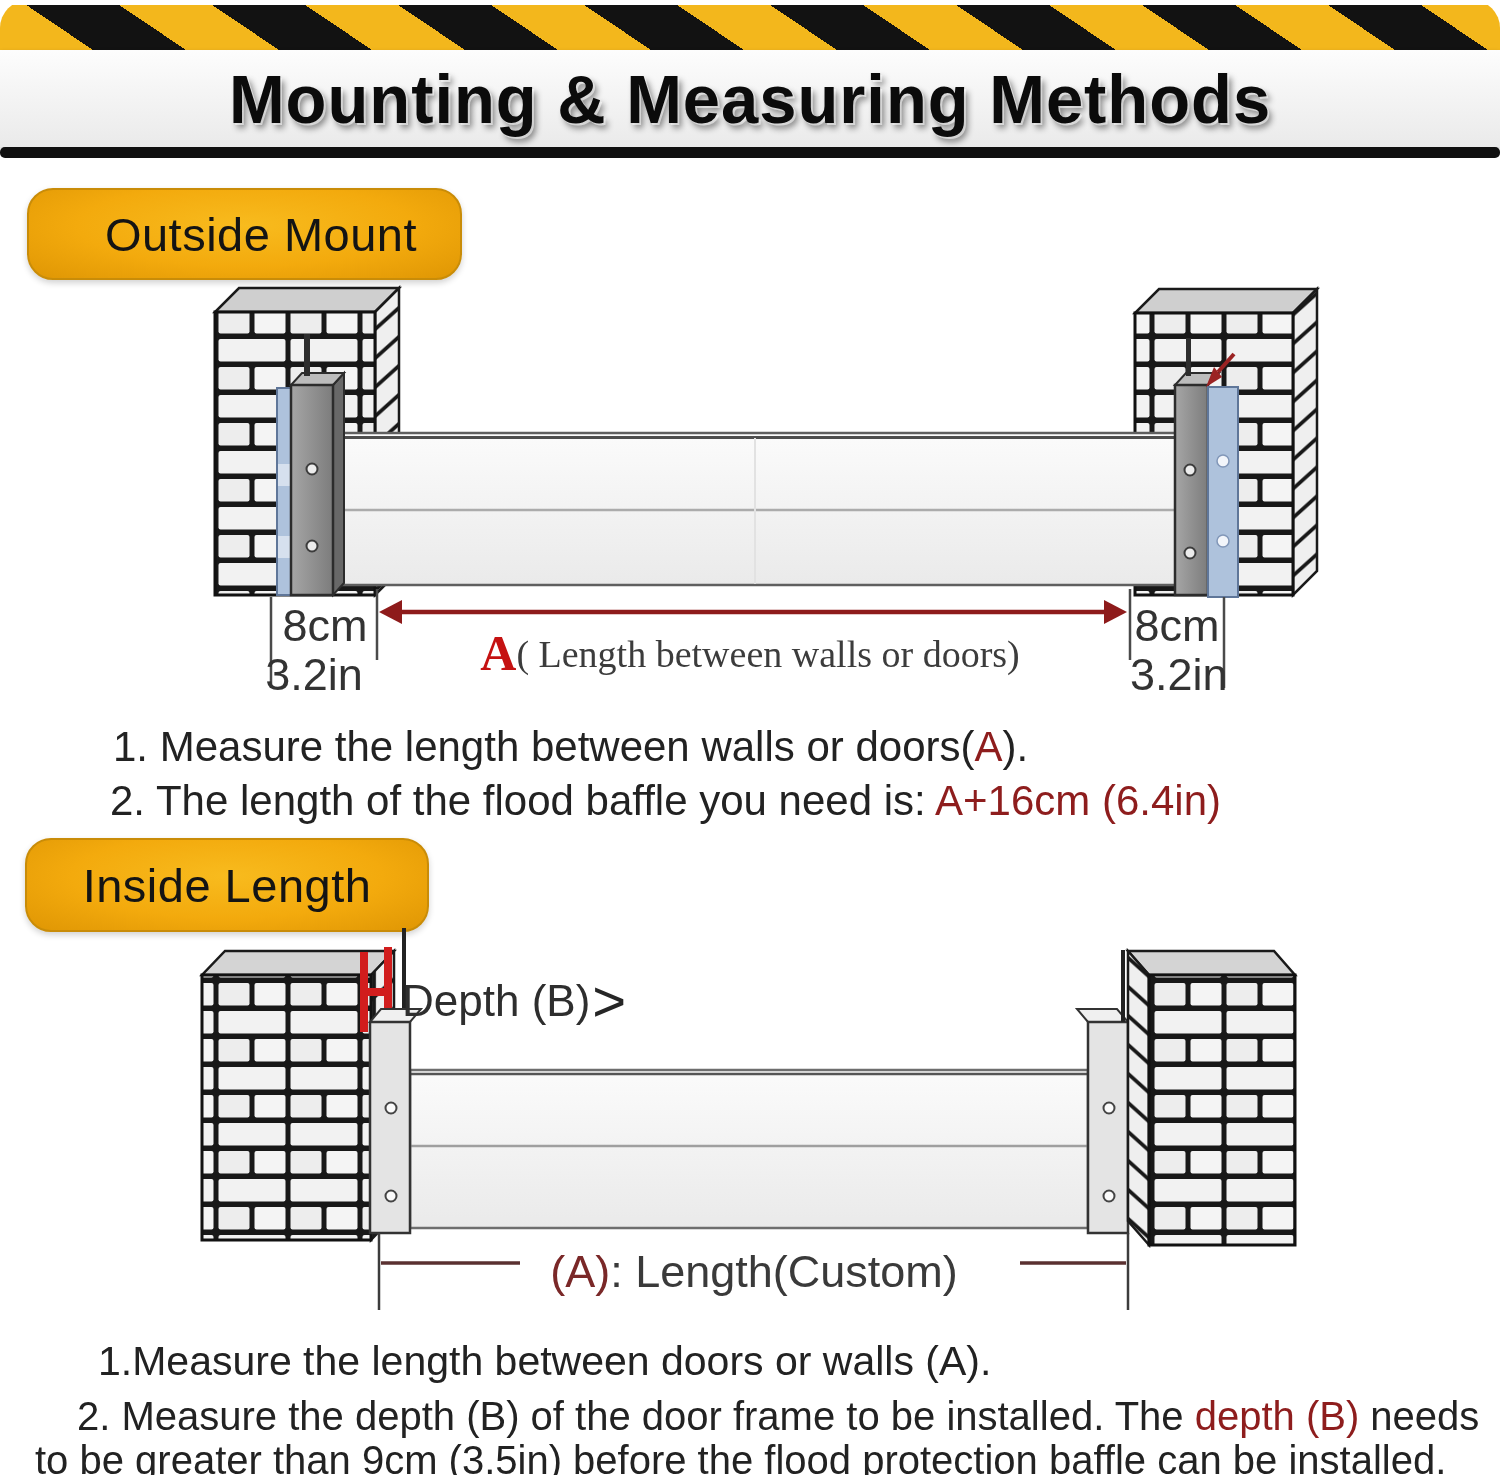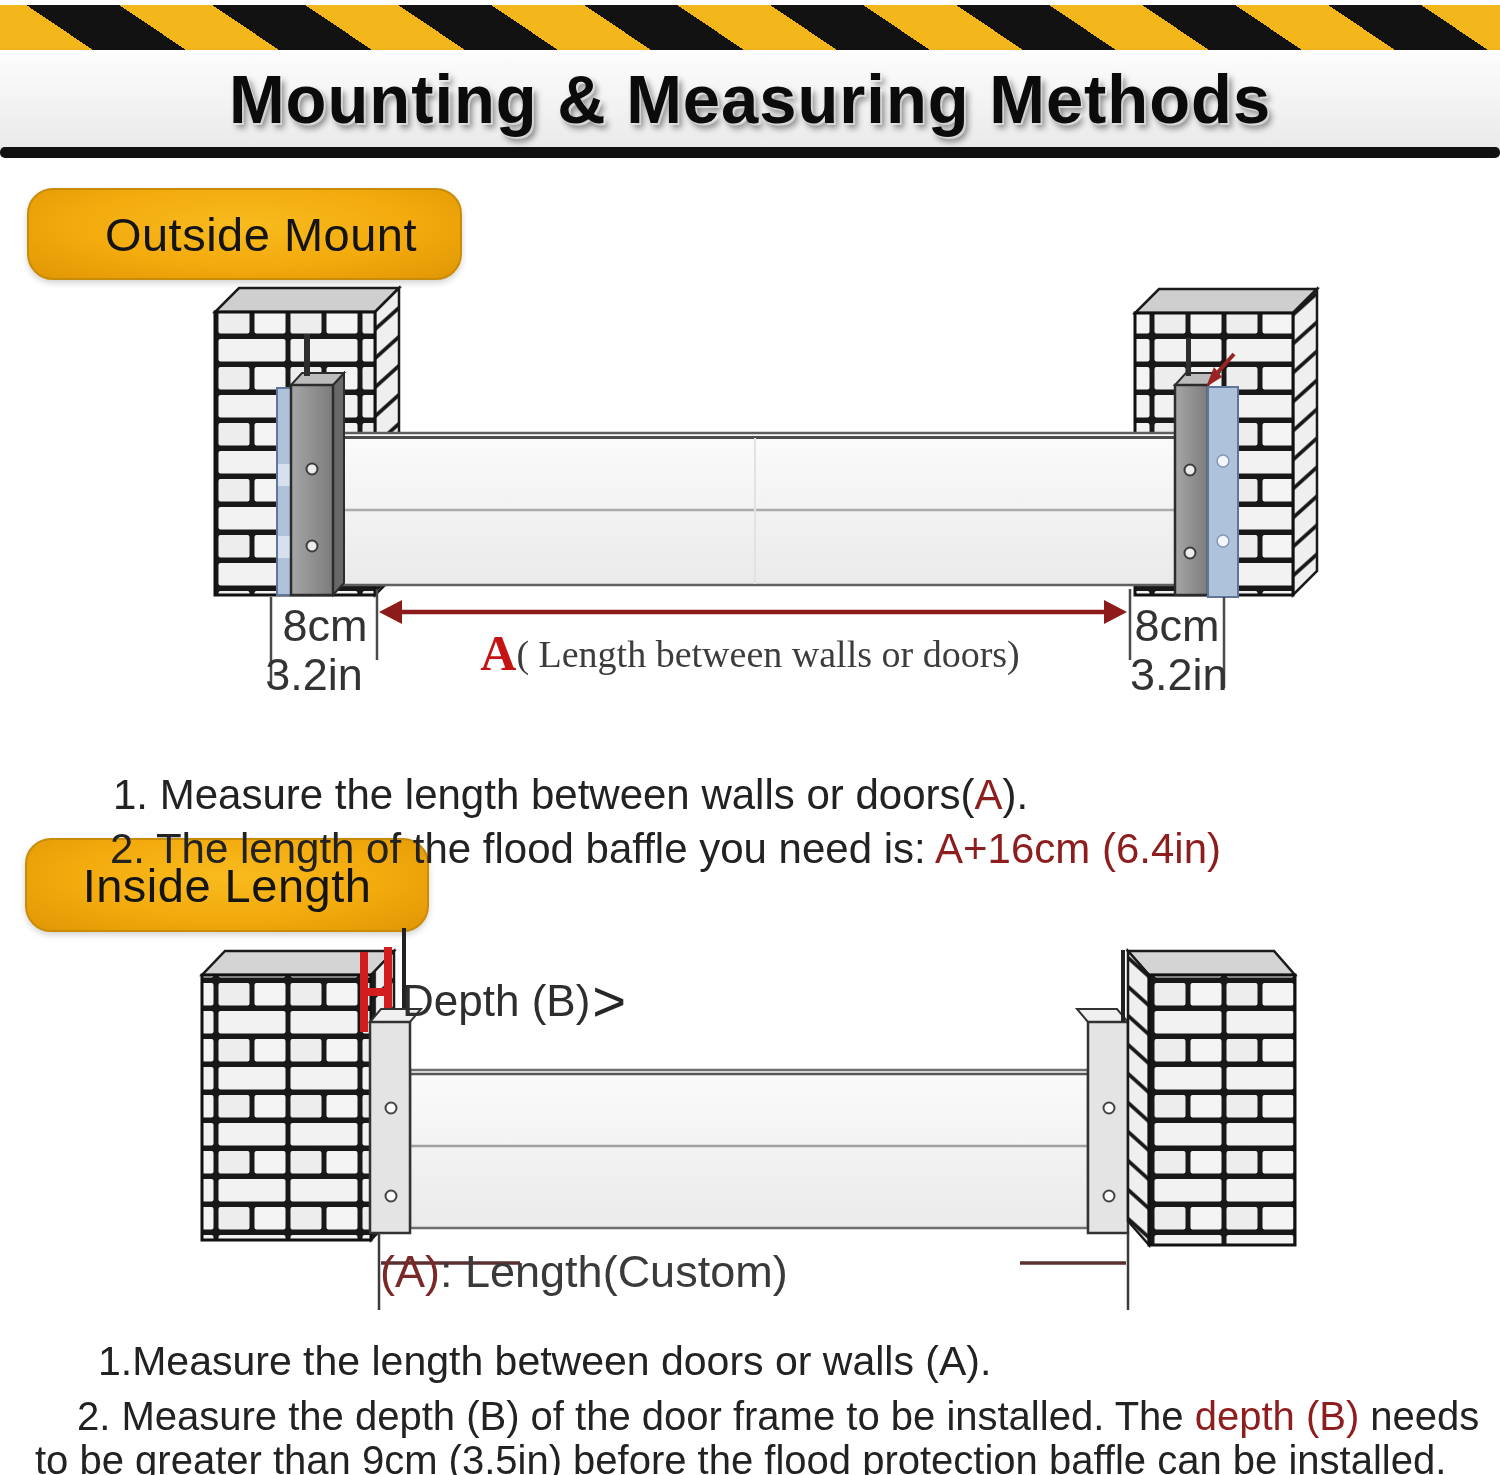--- a/index.html
+++ b/index.html
@@ -1,18 +1,18 @@
 <!DOCTYPE html>
 <html><head>
 <meta charset="utf-8">
 <style>
   html,body { margin:0; padding:0; background:#ffffff; }
   .stage {
     position:relative; width:1500px; height:1475px; background:#fff;
-    font-family:"Liberation Sans", sans-serif; overflow:hidden;
+    font-family:"Liberation Sans", sans-serif; overflow:hidden;border-radius:28px;
   }
   .abs { position:absolute; }
 
   
   .hazard {
     left:0; top:5px; width:1500px; height:45px;
     background:repeating-linear-gradient(34deg,#f3b71c 0 52px,#121212 52px 104px);
   }
   .title-band {
     left:0; top:50px; width:1500px; height:97px;
@@ -43,31 +43,31 @@
   .dimtext { font-size:45px; color:#333; text-align:center; white-space:nowrap;margin-top:8px; }
   .dim-l-cm { left:272px; top:592px; width:106px; }
   .dim-l-in { left:250px; top:641px; width:128px; }
   .dim-r-cm { left:1130px; top:592px; width:94px; }
   .dim-r-in { left:1130px; top:641px; width:94px; }
 
   .arrow-label { left:370px; top:624px; width:760px; text-align:center; white-space:nowrap;
                  font-size:38px; color:#3c3c3c;font-family:Liberation Serif, serif; }
   .arrow-label .big-a { font-size:50px; font-weight:bold; color:#c51212; vertical-align:-3px; }
 
-  .step { white-space:nowrap; font-size:42px; color:#222;margin-top:48px; }
+  .step { white-space:nowrap; font-size:42px; color:#222; }
   .step-o1 { left:113px; top:723px; }
   .step-o2 { left:110px; top:777px; }
   .maroon { color:#8e1d1d; }
 
   .depth-label { left:402px; top:970px; height:62px; display:flex; align-items:center;
                  white-space:nowrap; font-size:44px; color:#2e2e2e; }
   .depth-label .gt { font-size:58px; line-height:1; margin:0 2px; color:#262626; }
   .depth-label .maroon { font-size:45px; }
 
-  .length-label { left:380px; top:1246px; width:748px; white-space:nowrap;
+  .length-label { left:380px; top:1246px; width:748px; text-align:center; white-space:nowrap;
                   font-size:45px; color:#3a3a3a; }
   .length-label .paren-a { color:#7a2828; }
 
   .step-i1 { left:98px; top:1338px; font-size:41px; color:#222; white-space:nowrap; }
   .step-i2 { left:35px; top:1394px; width:1467px; font-size:40px; color:#222;
              line-height:1.1; text-indent:42px; }
 
   svg.diagram-art { position:absolute; left:0; top:0; }
 </style>
 </head>

